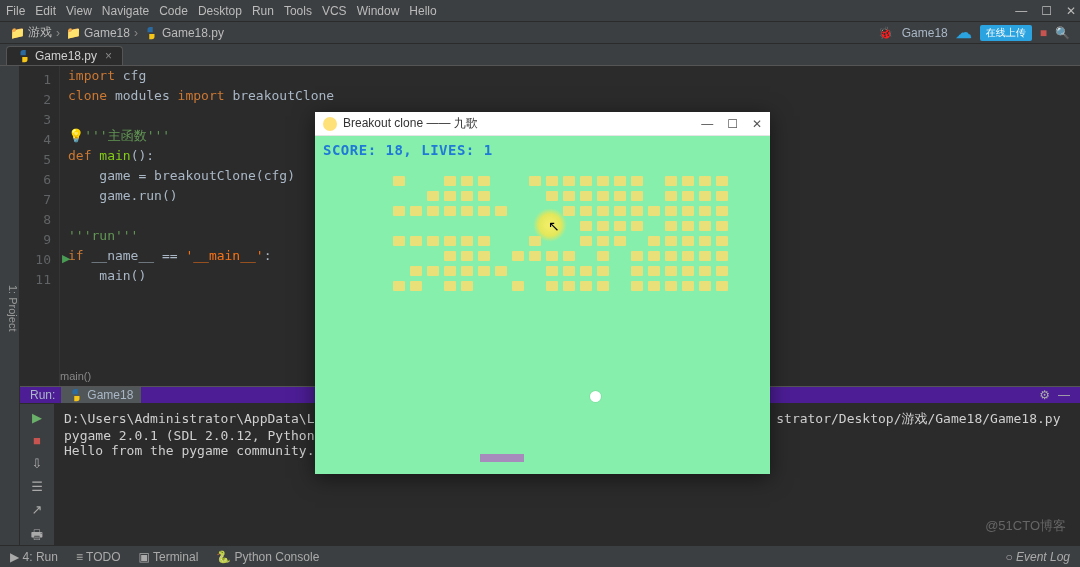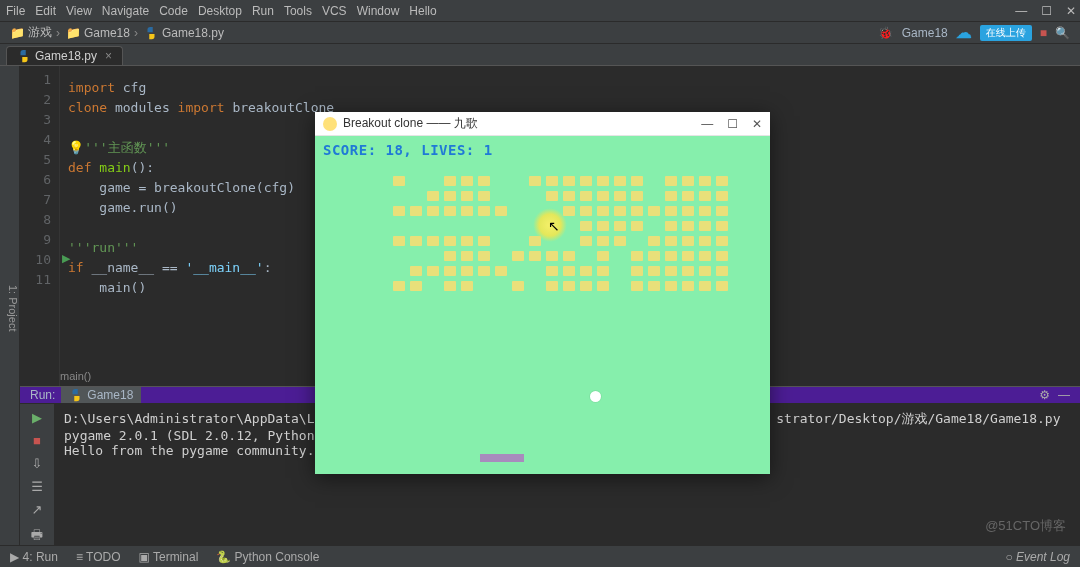--- a/index.html
+++ b/index.html
@@ -23,26 +23,26 @@
 .editor-tabs { height: 22px; background: #3c3f41; display: flex; align-items: flex-end; border-bottom: 1px solid #555; }
 .editor-tabs .tab { background: #4e5254; border: 1px solid #555; border-bottom: none; padding: 2px 10px; margin-left: 6px; font-size: 12px; color: #bbbbbb; display:flex; align-items:center; border-top-left-radius:4px; border-top-right-radius:4px; }
 .editor-tabs .tab.active { background: #2b2b2b; color: #d0d0d0; }
 
 
 .left-stripe { position: absolute; left: 0; top: 66px; width: 20px; bottom: 22px; background: #3c3f41; border-right:1px solid #2b2b2b; writing-mode: vertical-rl; font-size: 11px; color: #999; display:flex; flex-direction:column; align-items:center; padding-top:6px; gap:12px; }
 
 
 .editor { position: absolute; left: 20px; right: 0; top: 66px; height: 320px; background: #2b2b2b; display: flex; }
 .gutter { width: 40px; background: #2b2b2b; color: #606366; text-align: right; padding: 4px 8px 0 0; font-family: Consolas, monospace; font-size: 13px; line-height: 20px; border-right:1px solid #353535; }
-.code { flex: 1; padding: 12px 0 0 8px; font-family: Consolas, monospace; font-size: 13px; line-height: 20px; white-space: pre; }
+.code { flex: 1; padding: 0 0 0 8px; font-family: Consolas, monospace; font-size: 13px; line-height: 20px; white-space: pre; }
 .run-marker { position:absolute; left:42px; top:186px; color:#499c54; font-size:11px; }
 
 .kw { color: #cc7832; }
 .fn { color: #84cc16; }
-.str { color: #7dd3fc; }
+.str { color: #f97316; }
 .doc { color: #629755; }
 .bulb { color:#d8a838; }
 
 .breadcrumb-ide { position:absolute; left:60px; top:370px; font-size:11px; color:#888; }
 
 
 .run-window { position: absolute; left: 20px; right: 0; top: 386px; height: 155px; background: #2b2b2b; border-top: 1px solid #555; display:flex; flex-direction:column; }
 .run-header { height: 22px; background: #4c1d95; display: flex; align-items: center; padding: 0 10px; font-size: 12px; border-bottom:1px solid #2b2b2b; }
 .run-header .cfgtab { background:#515658; padding:1px 8px; margin-left:6px; display:flex; align-items:center; }
 .run-header .tools { margin-left:auto; display:flex; gap:8px; color:#aaa; }

